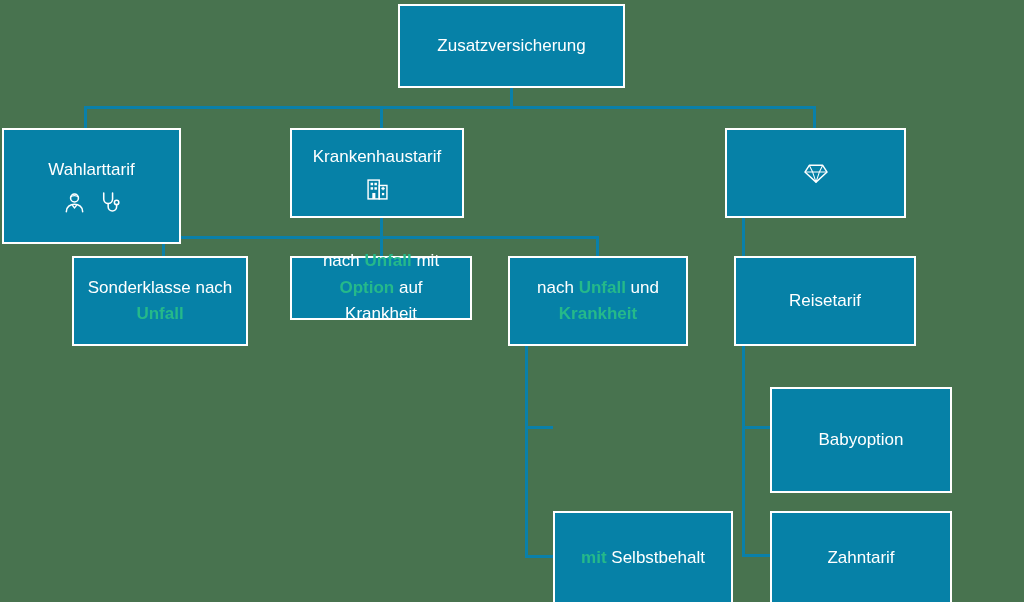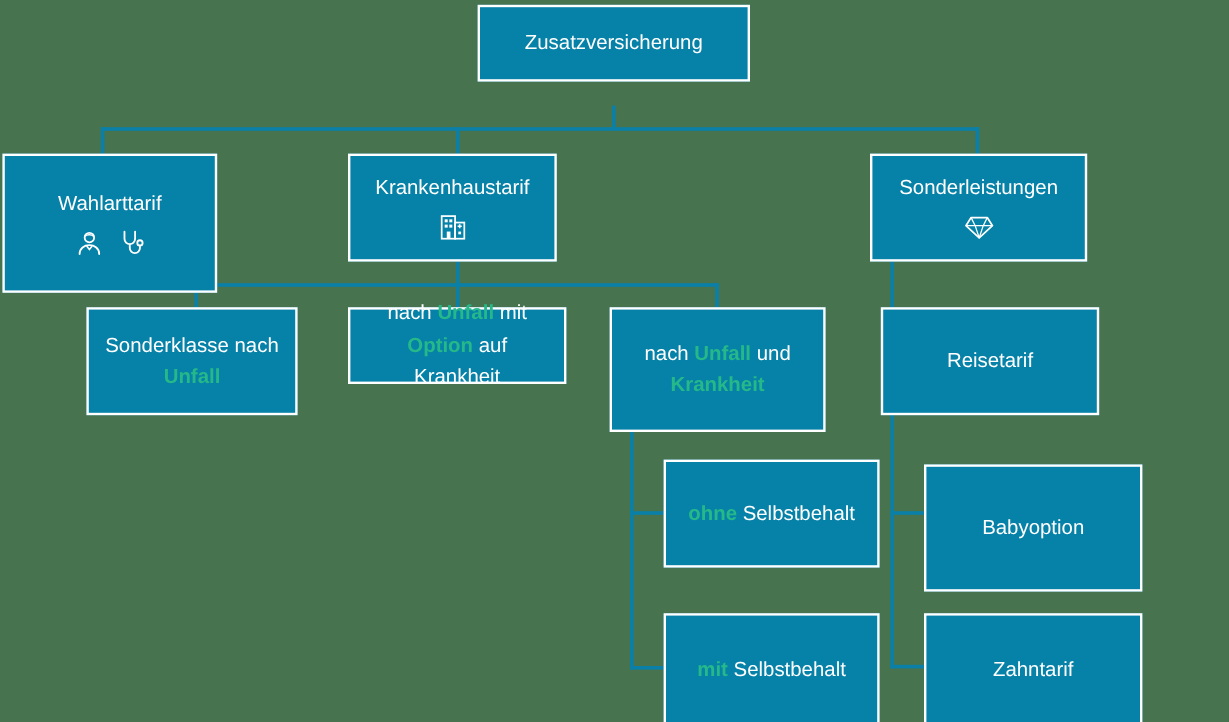--- a/index.html
+++ b/index.html
@@ -53,21 +53,21 @@
 
   <div class="line v" style="left:525px;top:346px;height:212px"></div>
   <div class="line h" style="left:525px;top:426px;width:28px"></div>
   <div class="line h" style="left:525px;top:555px;width:28px"></div>
 
   <div class="line v" style="left:742px;top:218px;height:339px"></div>
   <div class="line h" style="left:742px;top:300px;width:28px"></div>
   <div class="line h" style="left:742px;top:426px;width:28px"></div>
   <div class="line h" style="left:742px;top:554px;width:28px"></div>
 
-  <div class="box" style="left:398px;top:4px;width:227px;height:64px">
+  <div class="box" style="left:398px;top:4px;width:227px;height:84px">
     <span class="label">Zusatzversicherung</span>
   </div>
 
   <div class="box" style="left:2px;top:128px;width:179px;height:116px">
     <span class="label">Wahlarttarif</span>
     <span class="icons">
       <svg width="25" height="25" viewBox="0 0 26 26">
         <circle cx="13" cy="8.3" r="4.1" fill="none" stroke="#fff" stroke-width="1.6"></circle>
         <path d="M4.5 22.5c0-5 4-7.6 8.5-7.6s8.5 2.6 8.5 7.6" fill="none" stroke="#fff" stroke-width="1.6" stroke-linecap="round"></path>
         <path d="M10.6 15.6 L13 18.6 L15.4 15.6" fill="none" stroke="#fff" stroke-width="1.3"></path>
@@ -92,42 +92,38 @@
         <rect x="5.8" y="10.6" width="2.6" height="2.6" fill="#fff"></rect>
         <rect x="9.8" y="10.6" width="2.6" height="2.6" fill="#fff"></rect>
         <rect x="7.6" y="16.6" width="3.2" height="6.2" fill="#fff"></rect>
         <path d="M18.8 10.2v3.6 M17 12h3.6" stroke="#fff" stroke-width="1.4"></path>
         <rect x="17.6" y="16.6" width="2.4" height="2.4" fill="#fff"></rect>
       </svg>
     </span>
   </div>
 
   <div class="box" style="left:725px;top:128px;width:181px;height:90px">
-    <span class="label">Sonderleistungen</span>
     <span class="icons">
       <svg width="28" height="25" viewBox="0 0 28 26">
         <path d="M7 4.5h14l4.5 7L14 22 2.5 11.5Z" fill="none" stroke="#fff" stroke-width="1.5" stroke-linejoin="round"></path>
         <path d="M2.5 11.5h23M7 4.5l3.5 7L14 22l3.5-10.5L21 4.5M10.5 11.5h7" fill="none" stroke="#fff" stroke-width="1.1" stroke-linejoin="round"></path>
       </svg>
     </span>
   </div>
 
   <div class="box" style="left:72px;top:256px;width:176px;height:90px">
     <span class="label"><span>Sonderklasse nach </span><span class="accent">Unfall</span></span>
   </div>
   <div class="box" style="left:290px;top:256px;width:182px;height:64px">
     <span class="label"><span>nach </span><span class="accent">Unfall</span><span> mit </span><span class="accent">Option</span><span> auf Krankheit</span></span>
   </div>
-  <div class="box" style="left:508px;top:256px;width:180px;height:104px">
+  <div class="box" style="left:508px;top:256px;width:180px;height:90px">
     <span class="label"><span>nach </span><span class="accent">Unfall</span><span> und </span><span class="accent">Krankheit</span></span>
   </div>
 
-  <div class="box" style="left:553px;top:383px;width:180px;height:90px">
-    <span class="label"><span class="accent">ohne</span><span> Selbstbehalt</span></span>
-  </div>
   <div class="box" style="left:553px;top:511px;width:180px;height:95px">
     <span class="label"><span class="accent">mit</span><span> Selbstbehalt</span></span>
   </div>
 
   <div class="box" style="left:734px;top:256px;width:182px;height:90px">
     <span class="label">Reisetarif</span>
   </div>
   <div class="box" style="left:770px;top:387px;width:182px;height:106px">
     <span class="label">Babyoption</span>
   </div>

